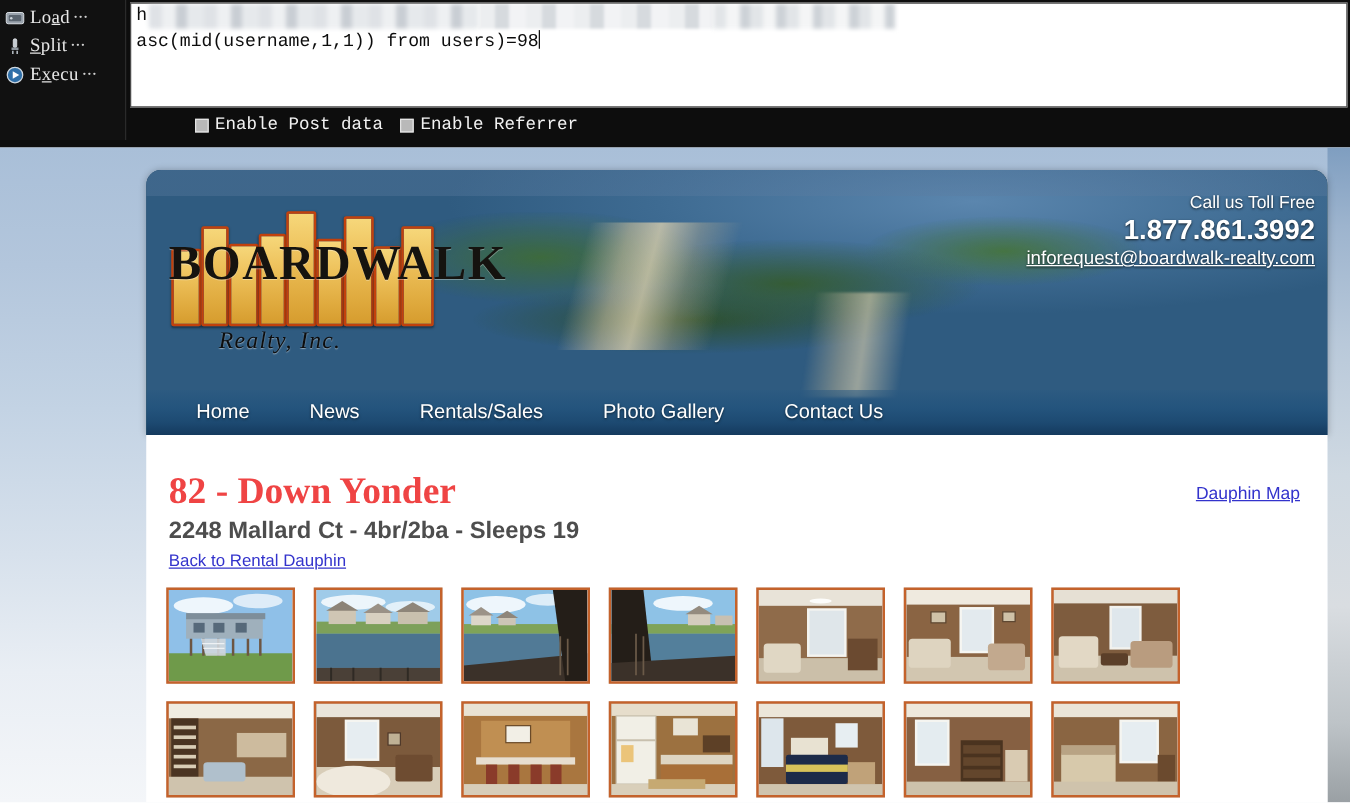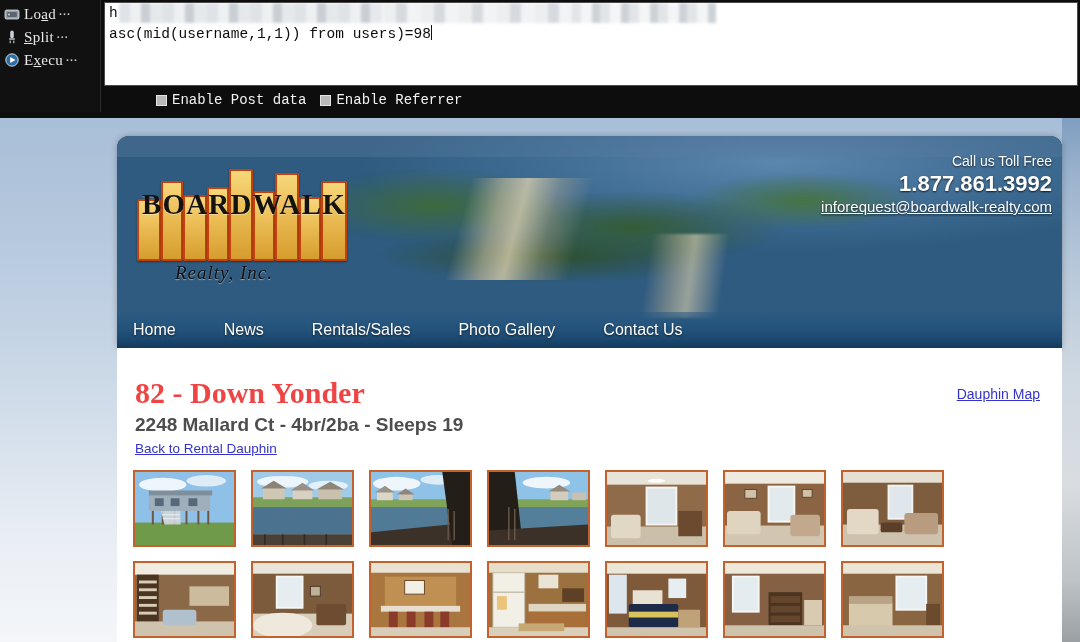--- a/index.html
+++ b/index.html
@@ -279,21 +279,21 @@
     box-sizing: border-box;
     box-shadow: 0 1px 2px rgba(0,0,0,0.45);
   }
   .logo-word {
     position: absolute;
     left: 0; top: 38px;
     width: 218px;
     text-align: center;
     font-family: "Liberation Serif", serif;
     font-weight: bold;
-    font-size: 29px;
+    font-size: 39px;
     letter-spacing: 1.2px;
     color: #15130f;
     text-shadow: 0 1px 0 rgba(255,255,255,0.35);
     white-space: nowrap;
   }
   .logo-sub {
     position: absolute;
     left: 40px; top: 112px;
     font-family: "Liberation Serif", serif;
     font-style: italic;
@@ -322,21 +322,21 @@
   .nav {
     position: absolute;
     left: 0; bottom: 0;
     width: 945px;
     height: 36px;
     background: linear-gradient(180deg,
       rgba(43,90,130,0.55) 0%, rgba(33,82,124,0.78) 40%,
       rgba(27,72,112,0.9) 72%, rgba(19,56,92,0.95) 100%);
     display: flex;
     align-items: center;
-    padding-left: 16px;
+    padding-left: 40px;
     box-sizing: border-box;
   }
   .nav-item {
     color: #ffffff;
     font-size: 16px;
     margin-right: 48px;
     white-space: nowrap;
     cursor: pointer;
     text-shadow: 0 1px 2px rgba(0,0,0,0.6);
   }

